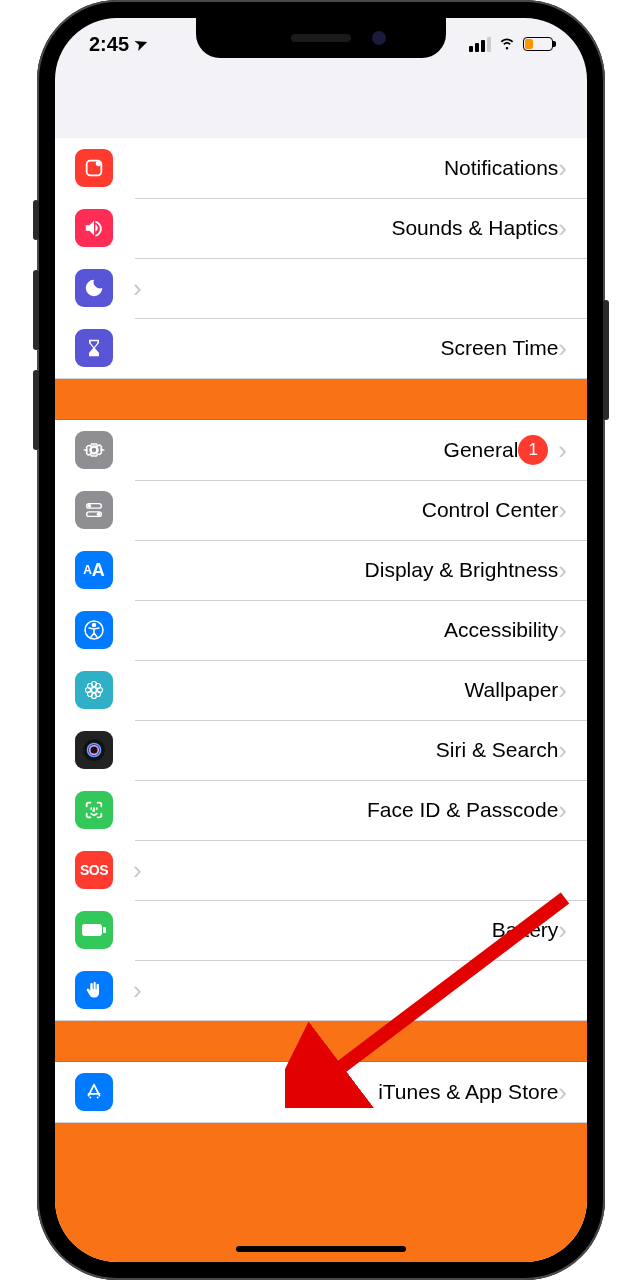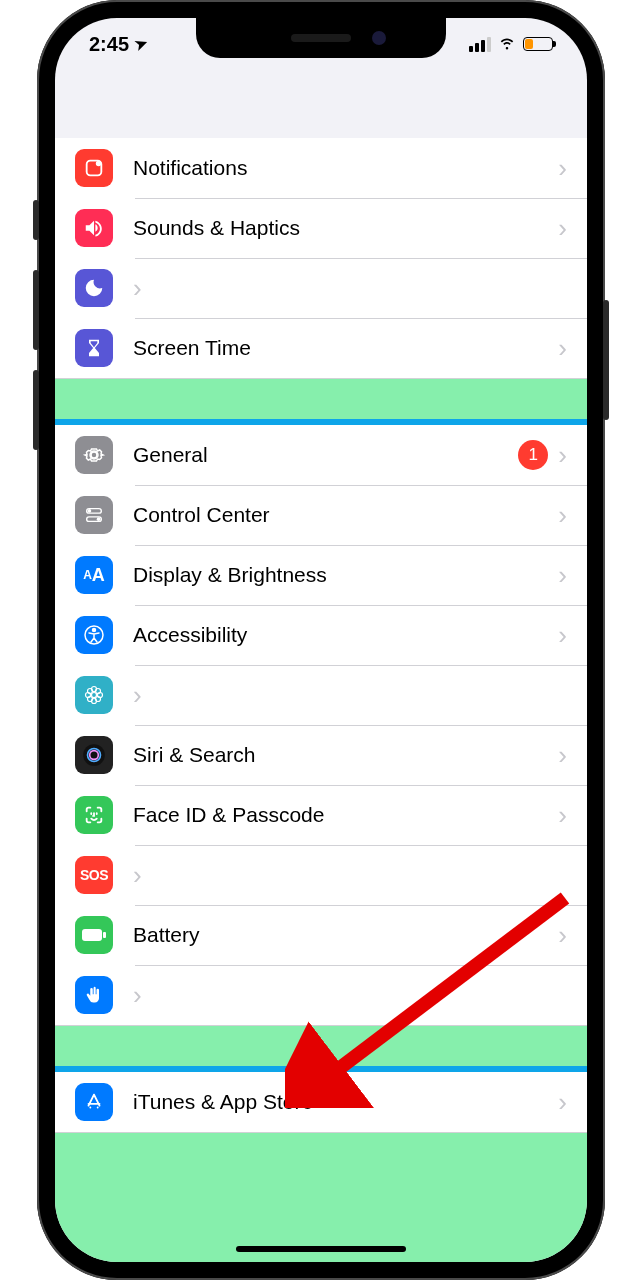--- a/index.html
+++ b/index.html
@@ -14,22 +14,22 @@
 .status-right { display:flex; align-items:center; gap:6px; }
 .signal { display:flex; align-items:flex-end; gap:2px; }
 .signal span { width:4px; background:#000; border-radius:1px; }
 .signal span:nth-child(1){height:6px} .signal span:nth-child(2){height:9px} .signal span:nth-child(3){height:12px} .signal span:nth-child(4){height:15px;background:#ccc}
 .wifi-icon svg { width:20px; height:20px; }
 .battery { width:30px; height:14px; border:1.5px solid #000; border-radius:4px; position:relative; }
 .battery::after { content:''; position:absolute; right:-4px; top:3px; width:3px; height:6px; background:#000; border-radius:0 2px 2px 0; }
 .battery-fill { position:absolute; left:1px; top:1px; bottom:1px; width:30%; background:#ff9500; border-radius:2px; }
 .header { position:absolute; top:52px; left:0; right:0; height:68px; display:flex; align-items:center; justify-content:center; background:#f7f7f7; border-bottom:1px solid #d1d1d6; }
 .header-title { font-size:22px; font-weight:700; }
-.content { position:absolute; top:120px; left:0; right:0; bottom:0; overflow:hidden; background:#86efac; }
-.group { background:#fff; border-top:6px solid #0ea5e9; border-bottom:1px solid #d1d1d6; }
+.content { position:absolute; top:120px; left:0; right:0; bottom:0; overflow:hidden; background:#f97316;text-align:right; }
+.group { background:#fff; border-top:1px solid #0ea5e9; border-bottom:1px solid #d1d1d6; }
 .group + .group { margin-top:40px; }
 .row { display:flex; align-items:center; height:60px; padding:0 20px; position:relative; cursor:pointer; }
 .row + .row::before { content:''; position:absolute; top:0; left:80px; right:0; height:1px; background:#d1d1d6; }
 .icon { width:38px; height:38px; border-radius:9px; margin-right:20px; display:flex; align-items:center; justify-content:center; color:#fff; flex-shrink:0; }
 .label { flex:1; font-size:21px; color:#000; }
 .badge { min-width:30px; height:30px; background:#ff3b30; color:#fff; border-radius:15px; display:flex; align-items:center; justify-content:center; font-size:17px; margin-right:10px; }
 .chevron { color:#c7c7cc; font-size:26px; font-weight:300; }
 .home-indicator { position:absolute; bottom:10px; left:50%; transform:translateX(-50%); width:170px; height:6px; background:#000; border-radius:3px; z-index:9; }
 .arrow { position:absolute; z-index:20; pointer-events:none; }
 
@@ -169,20 +169,21 @@
                 <circle cx="12" cy="6" r="2.5"></circle>
                 <circle cx="12" cy="18" r="2.5"></circle>
                 <circle cx="6" cy="12" r="2.5"></circle>
                 <circle cx="18" cy="12" r="2.5"></circle>
                 <circle cx="8" cy="8" r="2.5"></circle>
                 <circle cx="16" cy="8" r="2.5"></circle>
                 <circle cx="8" cy="16" r="2.5"></circle>
                 <circle cx="16" cy="16" r="2.5"></circle>
               </svg>
           </div>
+          <div class="label">Wallpaper</div>
           <div class="chevron">›</div>
         </div>
         <div class="row">
           <div class="icon" style=";background:#222">
             <svg width="26" height="26" viewBox="0 0 24 24" fill="none">
                 <circle cx="12" cy="12" r="10" fill="#111"></circle>
                 <circle cx="12" cy="12" r="6" fill="none" stroke="#4facfe" stroke-width="1.5"></circle>
                 <circle cx="12" cy="12" r="4" fill="none" stroke="#f093fb" stroke-width="1.5"></circle>
               </svg>
           </div>

